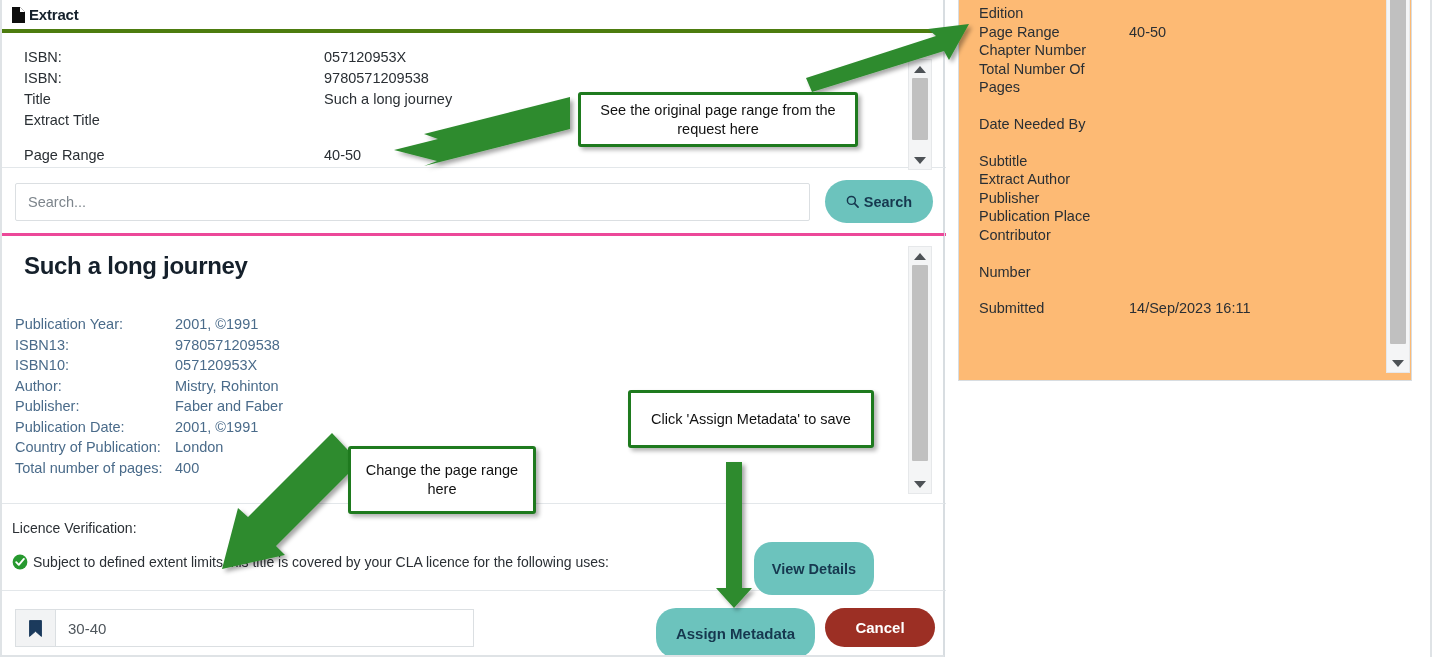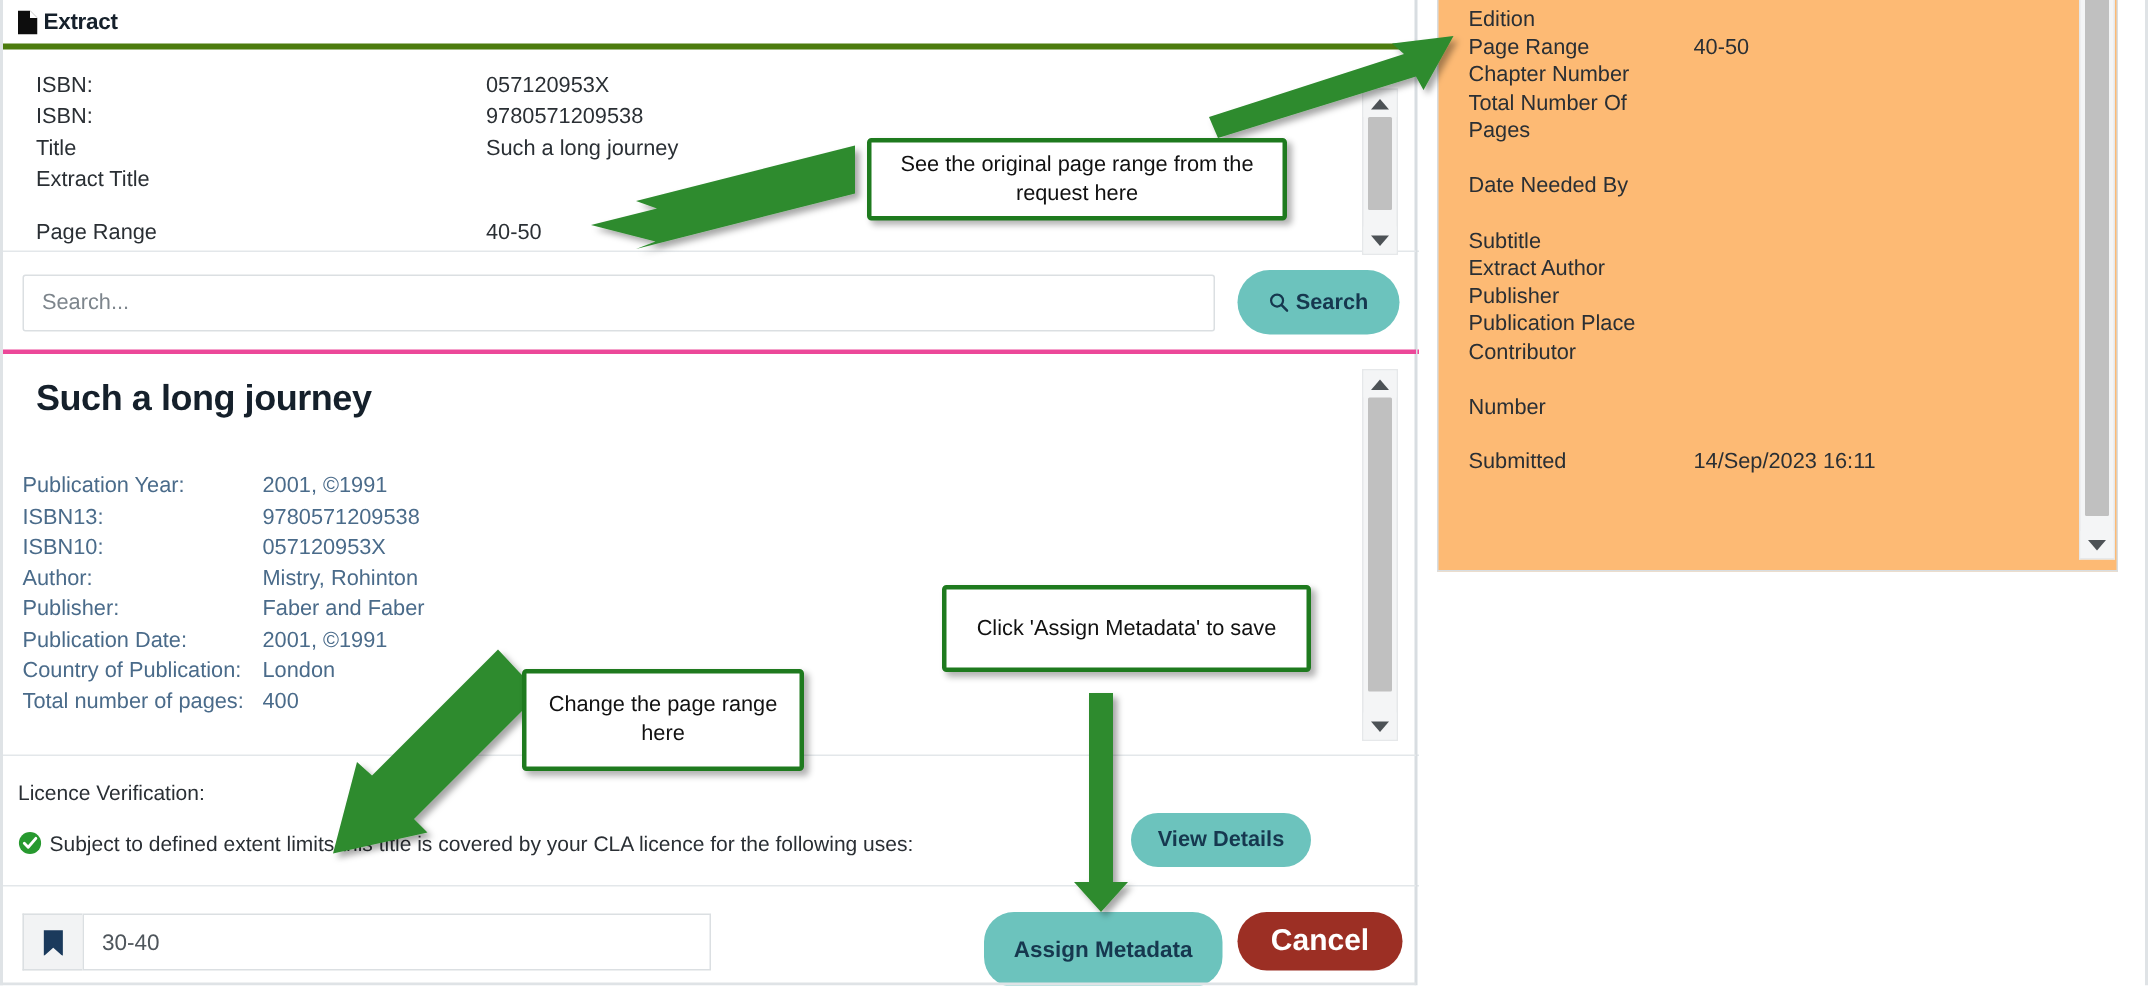--- a/index.html
+++ b/index.html
@@ -116,21 +116,21 @@
     border-bottom:1px solid #e3e7ea;box-sizing:border-box;
   }
   .lic-title{position:absolute;left:10px;top:16px;font-size:14px;color:#2a2f34;}
   .lic-line{
     position:absolute;left:10px;top:50px;
     display:flex;align-items:center;gap:5px;
     font-size:14px;color:#2a2f34;white-space:nowrap;
   }
   .check-icon{width:16px;height:16px;display:block;flex:none;}
   .btn-view{
-    position:absolute;left:752px;top:542px;width:120px;height:36px;
+    position:absolute;left:752px;top:542px;width:120px;height:53px;
     background:#6cc3bd;border:none;border-radius:18px;
     color:#16384f;font-weight:bold;font-size:14.5px;
     display:flex;align-items:center;justify-content:center;
     cursor:pointer;font-family:inherit;
   }
 
   
   .foot-block{
     position:absolute;left:0;top:591px;width:944px;height:66px;
     box-sizing:border-box;
@@ -152,21 +152,21 @@
   .btn-assign{
     position:absolute;left:654px;top:608px;width:159px;height:50px;
     background:#6cc3bd;border:none;border-radius:20px;
     color:#16384f;font-weight:bold;font-size:15px;
     display:flex;align-items:center;justify-content:center;
     cursor:pointer;font-family:inherit;
   }
   .btn-cancel{
     position:absolute;left:823px;top:608px;width:110px;height:39px;
     background:#9c2f24;border:none;border-radius:20px;
-    color:#fff;font-weight:bold;font-size:20px;
+    color:#fff;font-weight:bold;font-size:15px;
     display:flex;align-items:center;justify-content:center;
     cursor:pointer;font-family:inherit;
   }
 
   
   .right-panel{
     position:absolute;left:958px;top:0;width:454px;height:381px;
     border:1px solid #d8dde1;border-top:none;
     background:#fdba74;box-sizing:border-box;
   }

